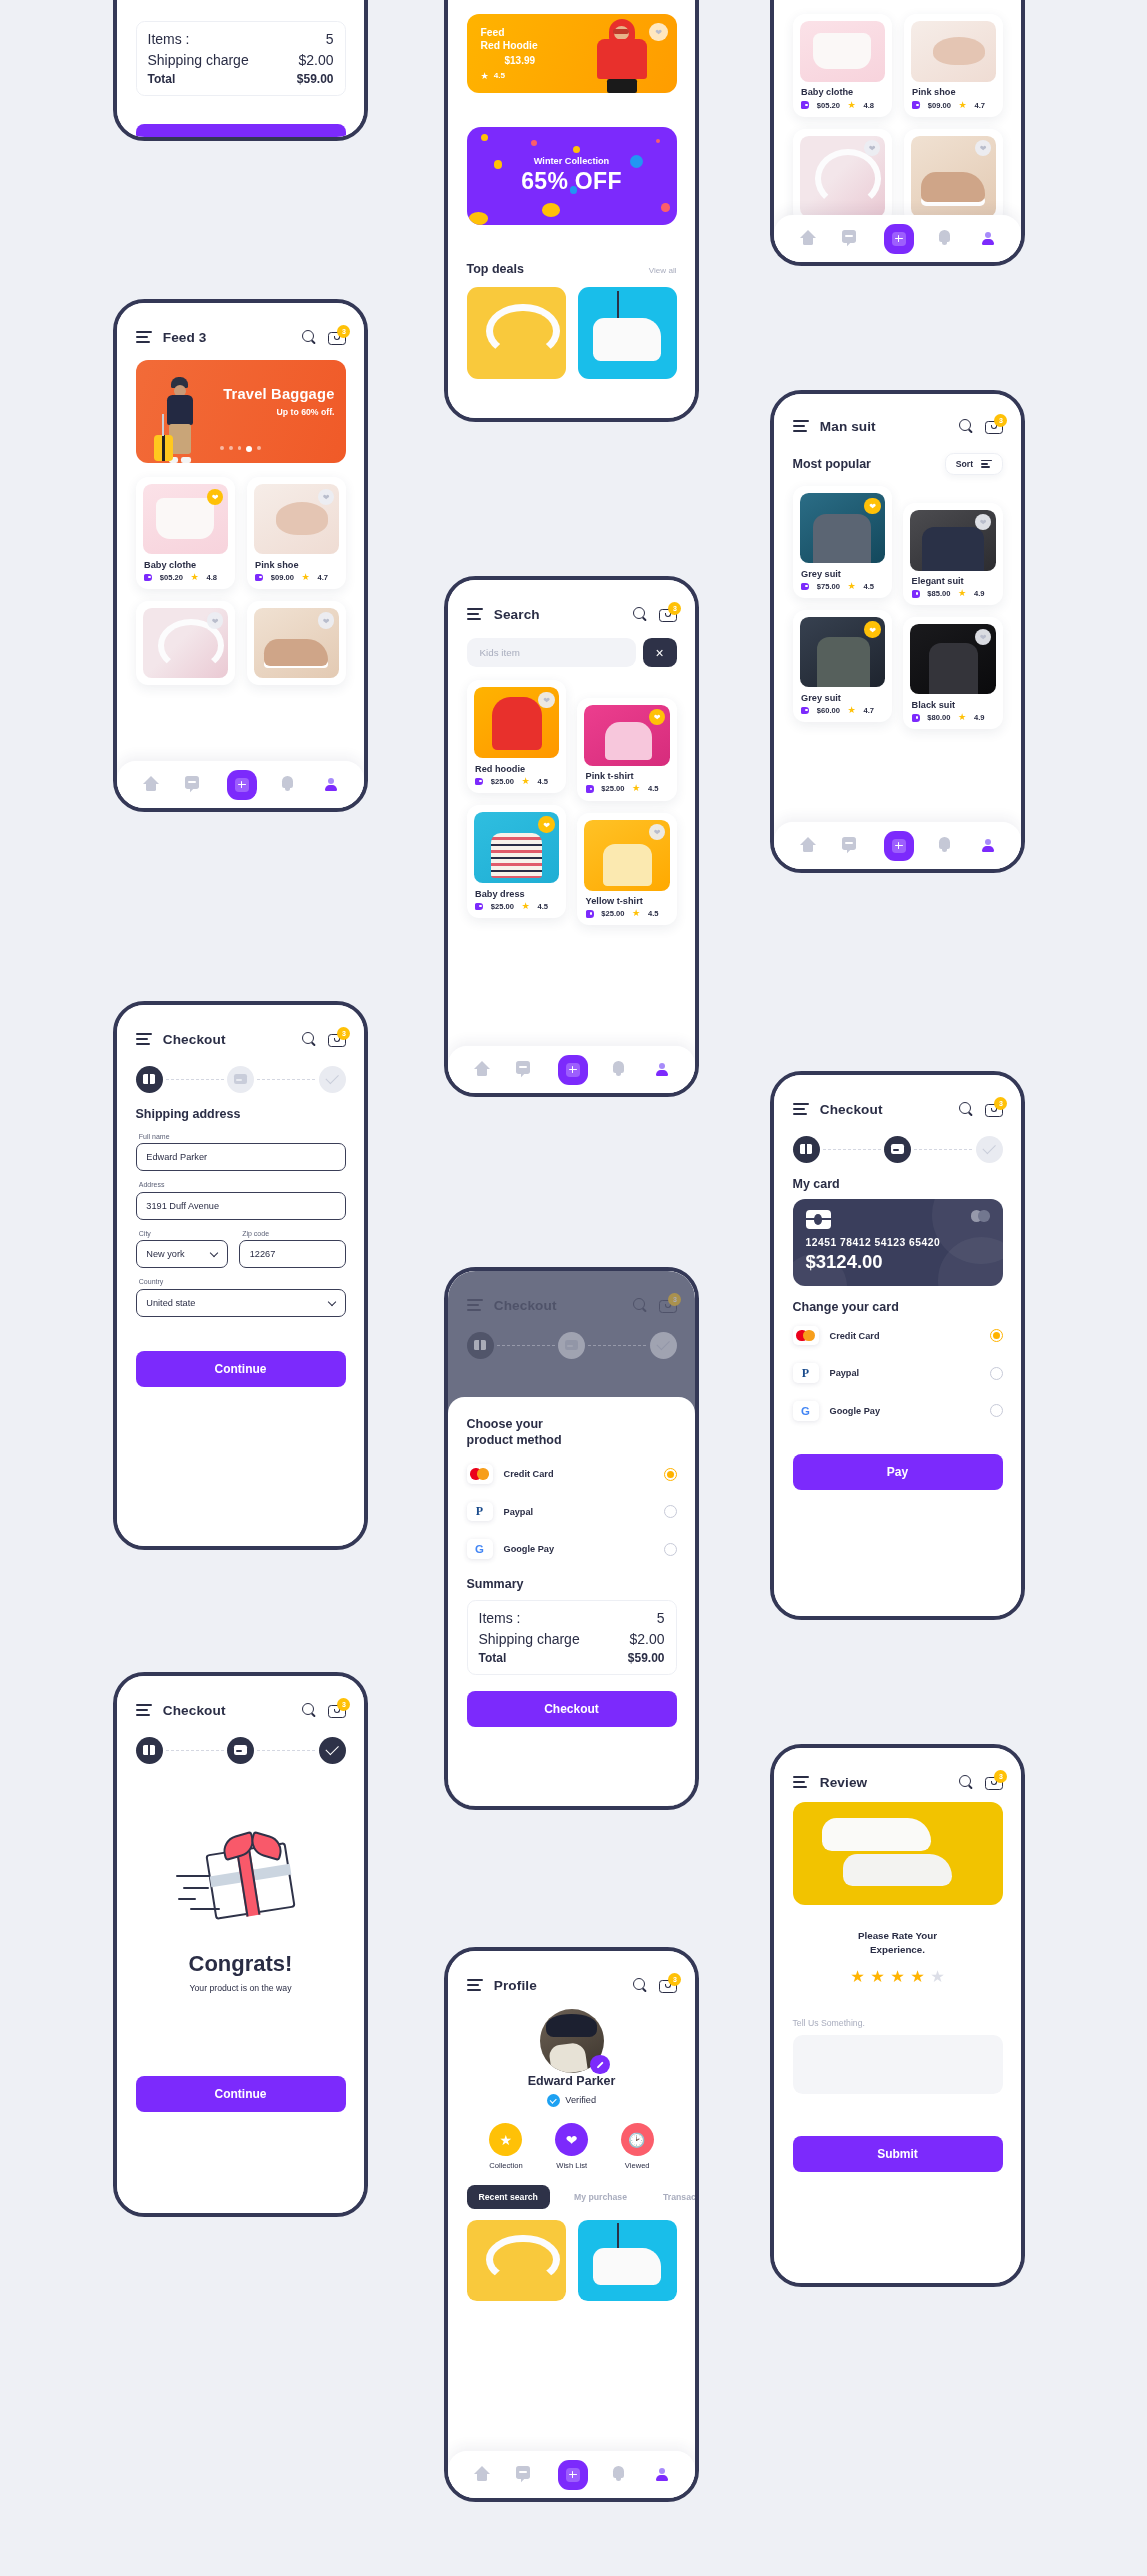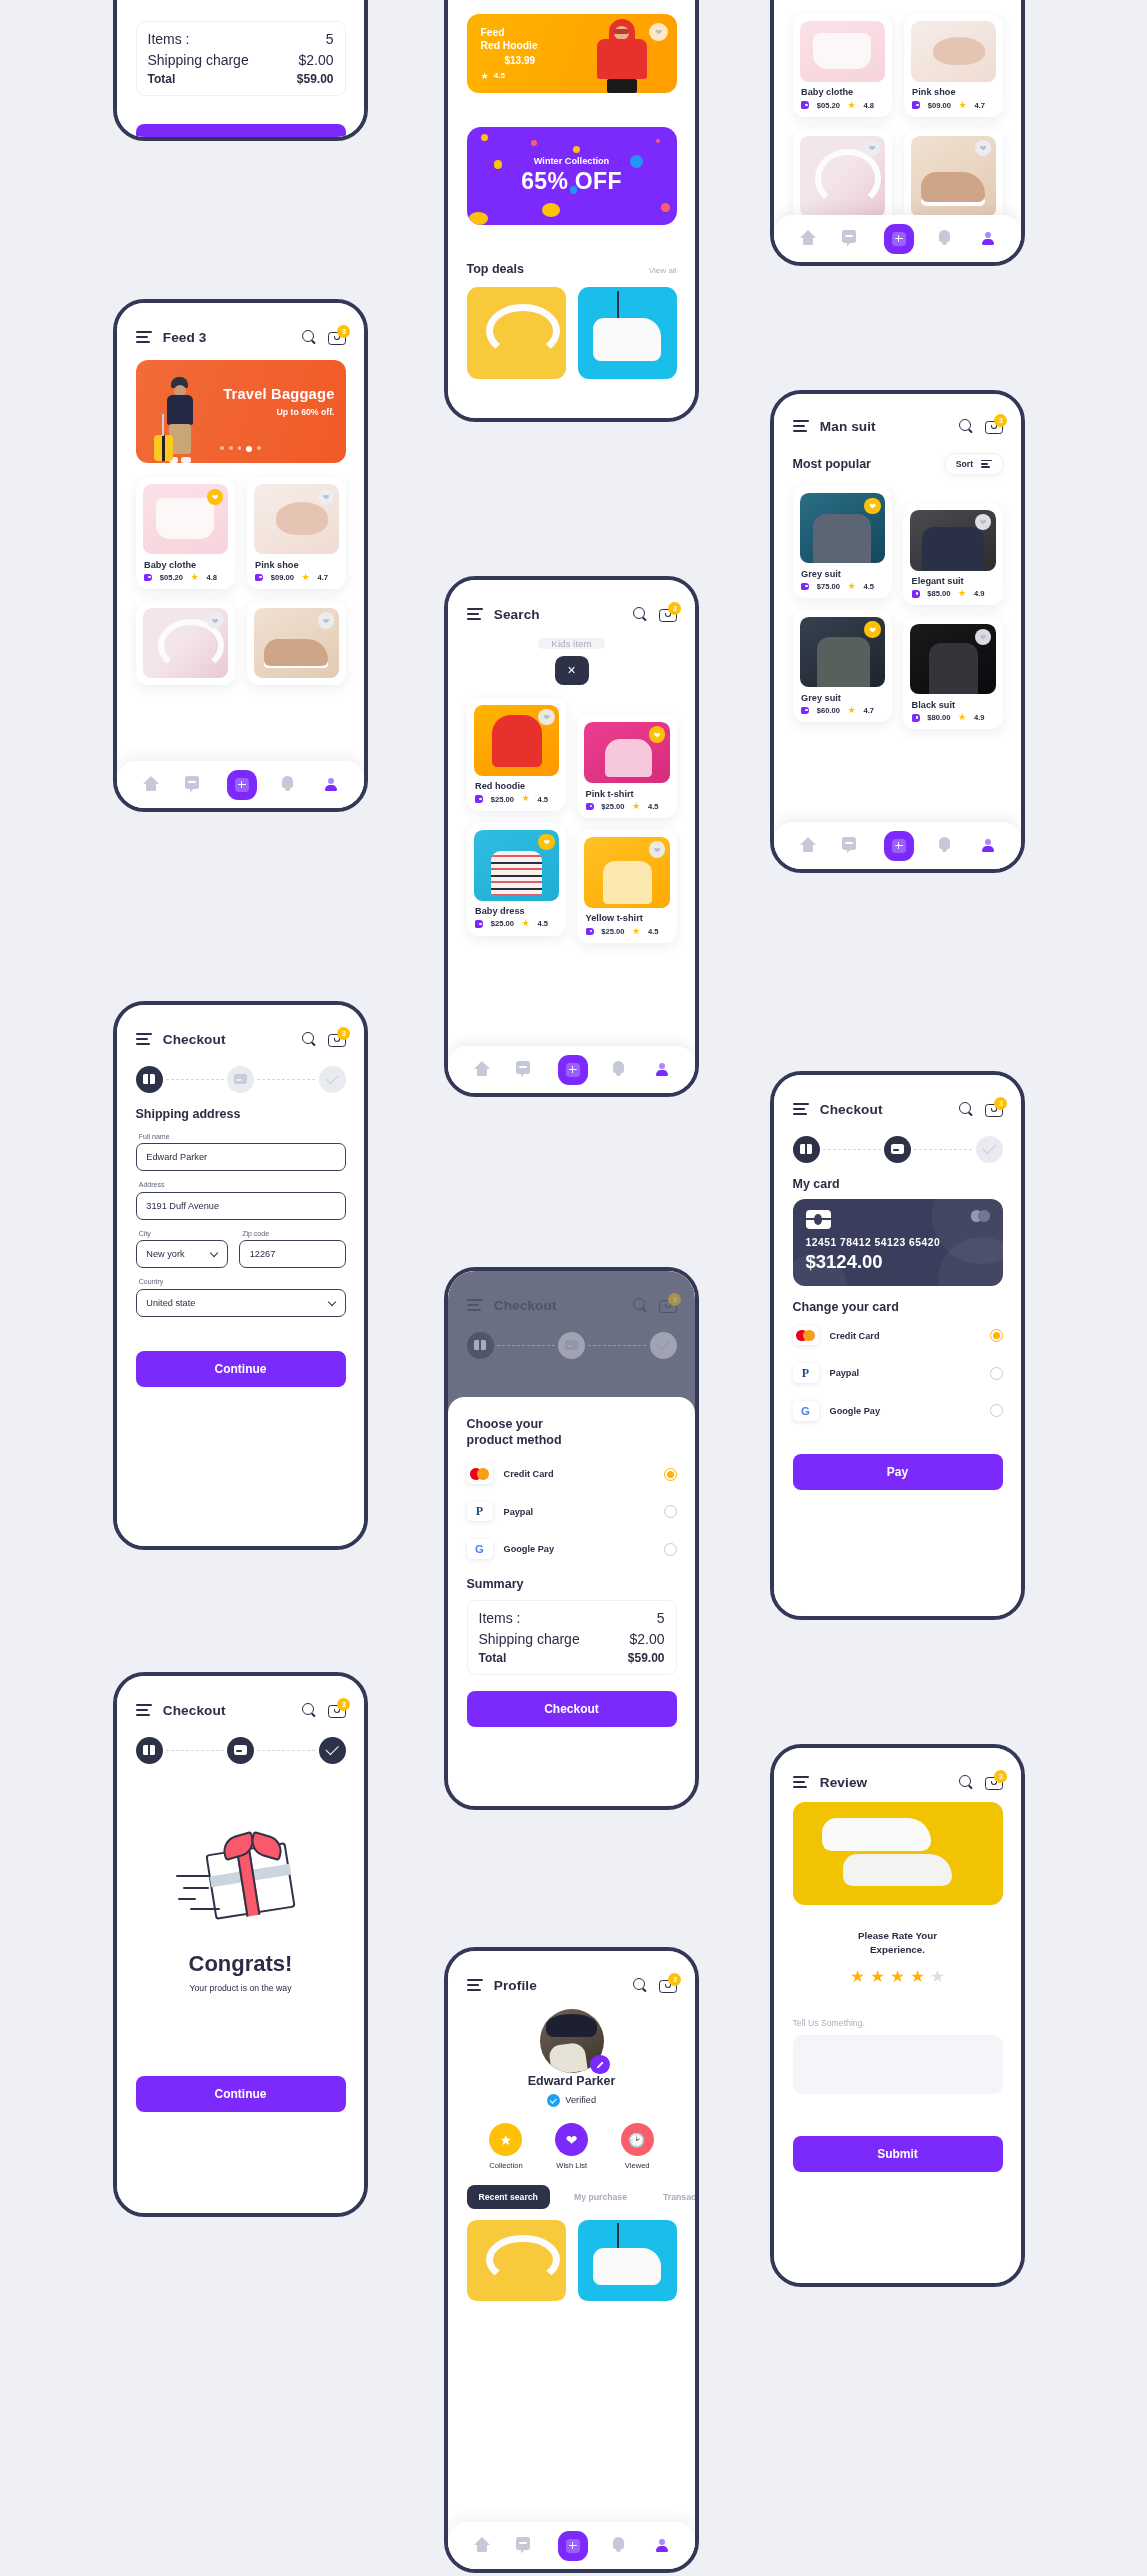--- a/index.html
+++ b/index.html
@@ -529,21 +529,21 @@
       <div class="title">Search</div>
       <div class="spacer"></div>
       <div class="ic-search"></div>
       <div class="ic-bag" style="position:relative;">
         <div class="body"></div>
           <div class="smile"></div>
         <div class="badge">3</div>
       </div>
     </div>
 
-    <div class="searchbar" style="margin-top:4.3px;flex-direction:column;">
+    <div class="searchbar" style="margin-top:4.3px;">
       <div class="searchfield">Kids item</div>
       <div class="clearbtn">×</div>
     </div>
 
     <div style="display:flex;gap:11px;padding:0 18.5px;margin-top:13px;">
       <div style="flex:1;">
         <div class="pcard">
           <div class="img" style="height:71px;">
               <div class="ph ph-redhoodie"></div>
             <div class="heart off">❤</div>
@@ -700,21 +700,21 @@
           <span>Total</span>
           <span>$59.00</span>
         </div>
       </div>
 
       <div class="btn-primary" style="height:36px;margin-top:16.3px;">Checkout</div>
     </div>
   </div>
 </div>
 
-<div class="phone" style="left:444px; top:1947px; width:255px; height:626px;">
+<div class="phone" style="left:444px; top:1947px; width:255px; height:555px;">
   <div class="screen">
     <div class="appbar" style="margin-top:14px;">
       <div class="burger">
           <i></i>
           <i></i>
           <i></i>
         </div>
       <div class="title">Profile</div>
       <div class="spacer"></div>
       <div class="ic-search"></div>

